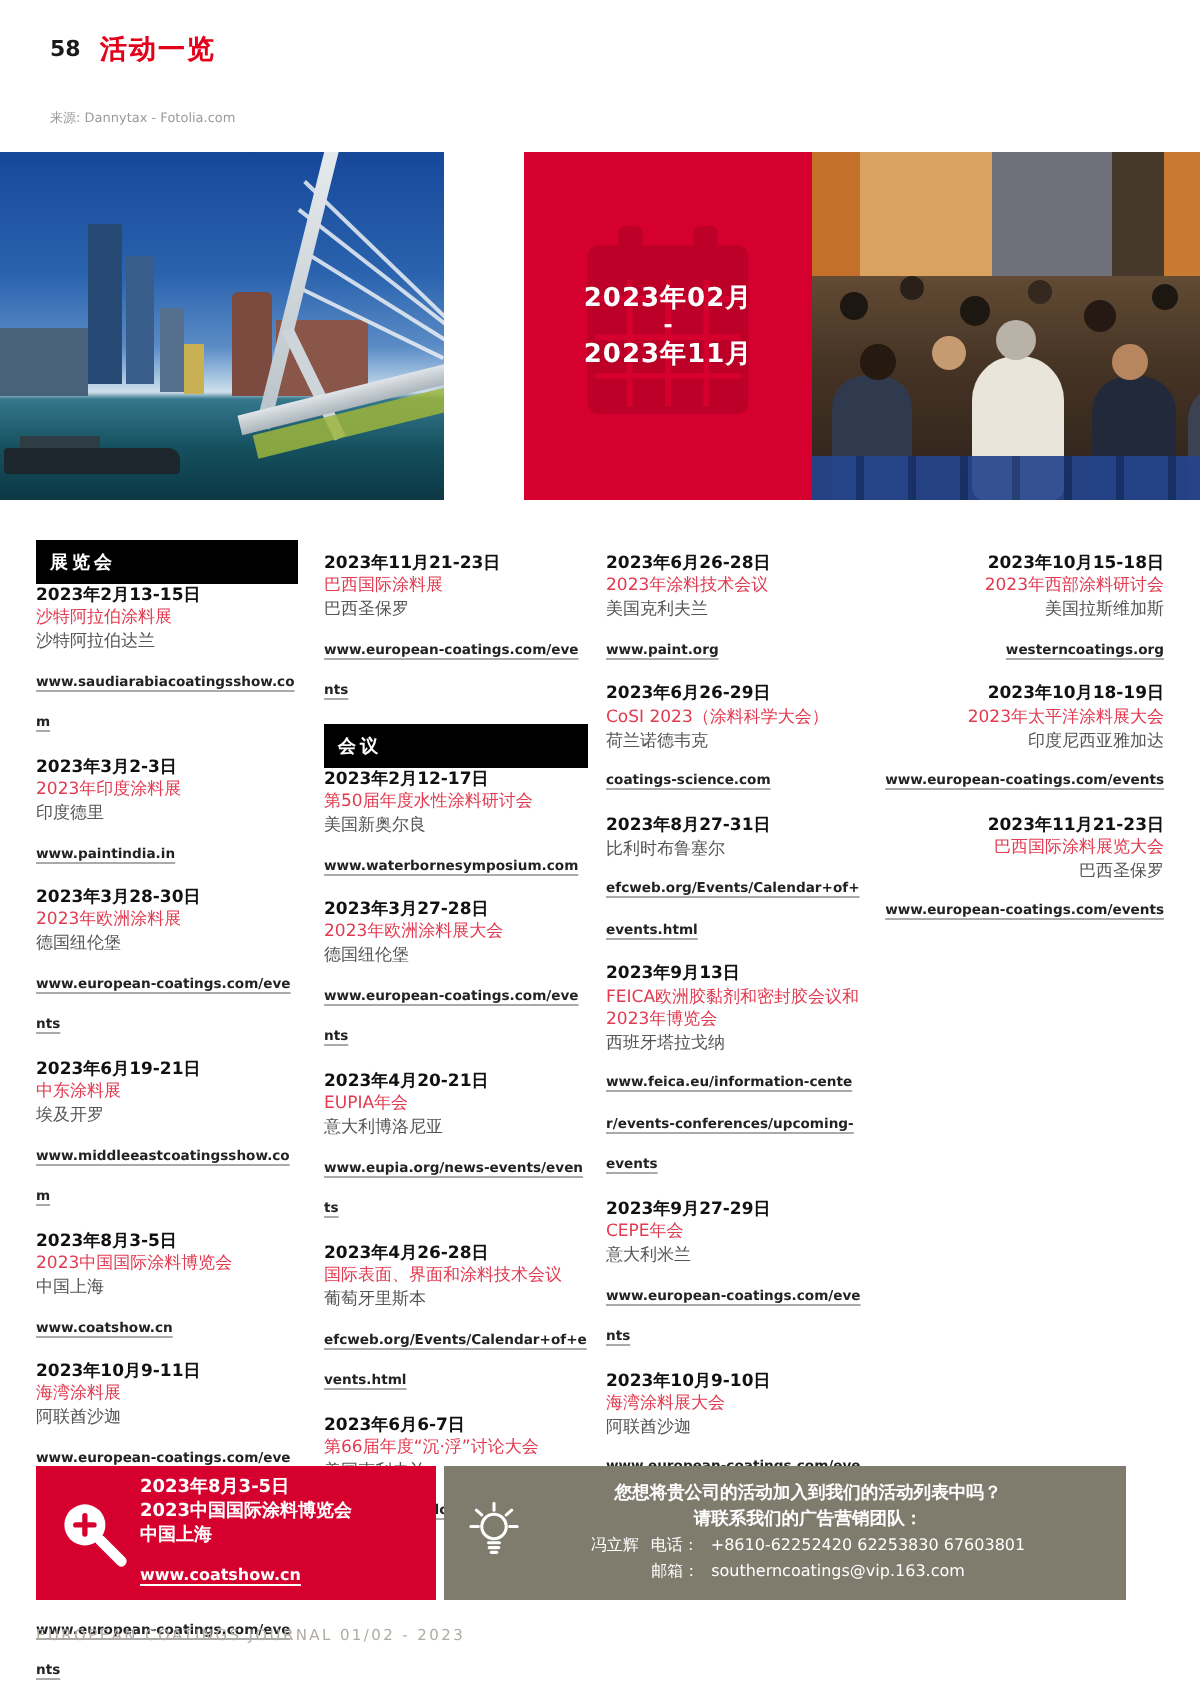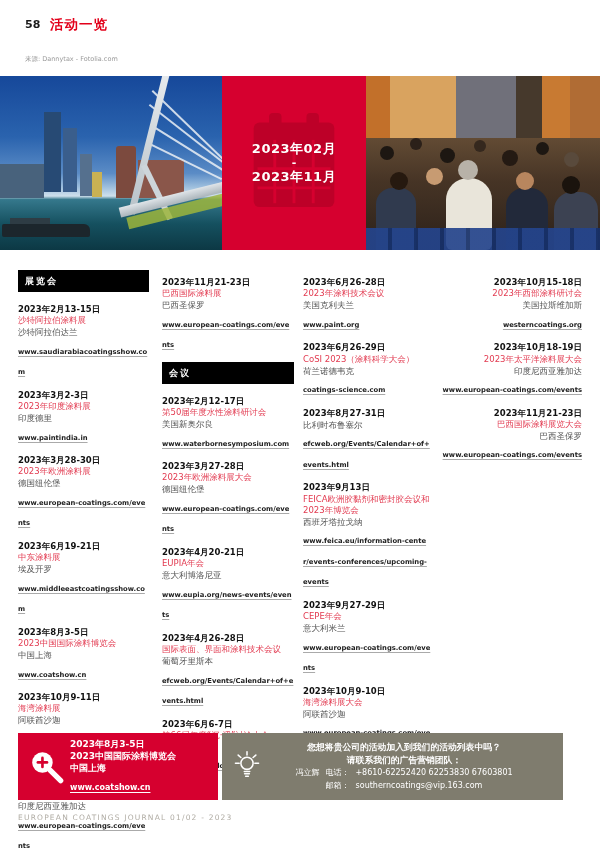--- a/index.html
+++ b/index.html
@@ -29,21 +29,21 @@
   .c2{left:151px;top:48px;width:85px;transform:rotate(32deg);}
   .c3{left:152px;top:68px;width:78px;transform:rotate(26deg);}
   .c4{left:153px;top:14px;width:100px;transform:rotate(44deg);}
   .pylon1{left:146px;top:-10px;width:7px;height:150px;background:linear-gradient(#e8ecef,#b8c2c8);transform:rotate(14deg);}
   .pylon2{left:154px;top:86px;width:6px;height:60px;background:#cdd5da;transform:rotate(-26deg);}
   .deck{left:118px;top:116px;width:130px;height:10px;background:linear-gradient(#dfe4e8,#aab4ba);transform:rotate(-14deg);}
   .deckglow{left:126px;top:127px;width:120px;height:12px;background:#9cb53c;opacity:.85;transform:rotate(-14deg);}
   .boat2{left:10px;top:142px;width:40px;height:8px;background:#2e3c44;}
   .boat{left:2px;top:148px;width:88px;height:13px;background:#1c262c;border-radius:2px 6px 2px 2px;}
 
-  .datebox { position:relative; width:144px; height:100%; background:#d6002f; display:flex; align-items:center; justify-content:center; }
+  .datebox { position:relative; width:144px; height:100%; background:#d6002f; display:flex; align-items:center; justify-content:center;margin-left:40px; }
   .cal-icon { position:absolute; left:50%; top:50%; transform:translate(-50%,-52%); }
   .date-stack { position:relative; z-index:2; display:flex; flex-direction:column; align-items:center; gap:2px; }
   .date-line { color:#ffffff; font-size:13px; font-weight:bold; letter-spacing:.5px; text-shadow:0 0 2px rgba(160,0,30,.4); }
   .date-sep { color:#ffffff; font-size:11px; font-weight:bold; line-height:6px; }
 
   .photo-right { position:relative; flex:1; height:100%; overflow:hidden; background:#3a2c20; }
   .photo-right div { position:absolute; }
   .wall{top:0;left:0;right:0;height:62px;background:linear-gradient(90deg,#c2702a 0 24px,#d9a35f 24px 90px,#70707a 90px 150px,#46392c 150px 176px,#c87a32 176px 204px,#b06c34 204px 100%);}
   .crowdbg{top:50px;left:0;right:0;bottom:0;background:linear-gradient(180deg,#6a5138 0%,#463425 45%,#2c211a 100%);}
   .head{border-radius:50%;background:#1d1712;}
@@ -65,42 +65,42 @@
   .torso3{left:188px;top:116px;width:44px;height:58px;background:#3c4252;border-radius:18px 18px 0 0;}
   .chairs{left:0;right:0;bottom:0;height:22px;background:repeating-linear-gradient(90deg,#24448c 0 22px,#16306a 22px 26px);opacity:.92;}
 
   
   .col { position:absolute; top:270px; }
   .col-1 { left:18px;  width:131px; }
   .col-2 { left:162px; width:132px; }
   .col-3 { left:303px; width:128px; }
   .col-4 { left:440px; width:142px;text-align:right; }
   .col-2, .col-3, .col-4 { padding-top:6px; }
-  .sec-box { background:#000000; color:#ffffff; font-weight:bold; font-size:9px; letter-spacing:2px; padding:5px 7px 4px; margin-bottom:11px; }
+  .sec-box { background:#000000; color:#ffffff; font-weight:bold; font-size:9px; letter-spacing:2px; padding:5px 7px 4px; }
   .col-2 .sec-box { margin-top:3px; }
   .event { margin-bottom:9px; }
   .ev-date { font-size:8.5px; font-weight:bold; color:#111111; line-height:1.45; }
   .ev-title { font-size:8.5px; color:#e23a50; line-height:1.3; }
   .ev-loc { font-size:8.5px; color:#555555; line-height:1.45; }
   .ev-url { display:inline; font-size:6.8px; font-weight:bold; color:#222222; line-height:2.0;
             text-decoration:underline; text-decoration-color:#aaaaaa; text-underline-offset:2px;
             word-break:break-all; cursor:pointer; }
 
   
   .promo-box { position:absolute; left:18px; top:733px; width:200px; height:67px; background:#d6002f; display:flex; align-items:center; padding:8px 8px 8px 10px; }
   .promo-icon { flex:0 0 38px; }
   .promo-text { padding-left:4px; }
   .promo-line { color:#ffffff; font-weight:bold; font-size:9px; line-height:1.3; }
   .promo-url { display:inline-block; margin-top:4px; color:#ffffff; font-weight:bold; font-size:8px;
                text-decoration:underline; text-underline-offset:2px; cursor:pointer; }
 
   .contact-box { position:absolute; left:222px; top:733px; width:341px; height:67px; background:#7f7c6e; color:#ffffff; padding:8px 21px 0 44px; text-align:center; }
   .bulb-icon { position:absolute; left:8px; top:50%; transform:translateY(-50%); }
   .ct-q   { font-size:8.8px; font-weight:bold; line-height:1.5; }
-  .ct-cta { font-size:8.8px; font-weight:bold; line-height:1.5; }
+  .ct-cta { font-size:8.8px; font-weight:bold; line-height:1.5;font-family:Liberation Mono, monospace; }
   .ct-row { font-size:8px; line-height:1.6; }
   .ct-row span { margin-right:6px; }
   .ct-row span:last-child { margin-right:0; }
   .ct-email { cursor:pointer; }
 
   .journal-line { position:absolute; left:18px; top:813px; font-size:7.5px; letter-spacing:1.2px; color:#b0aca4; }
 </style>
 </head>
 <body>
 

